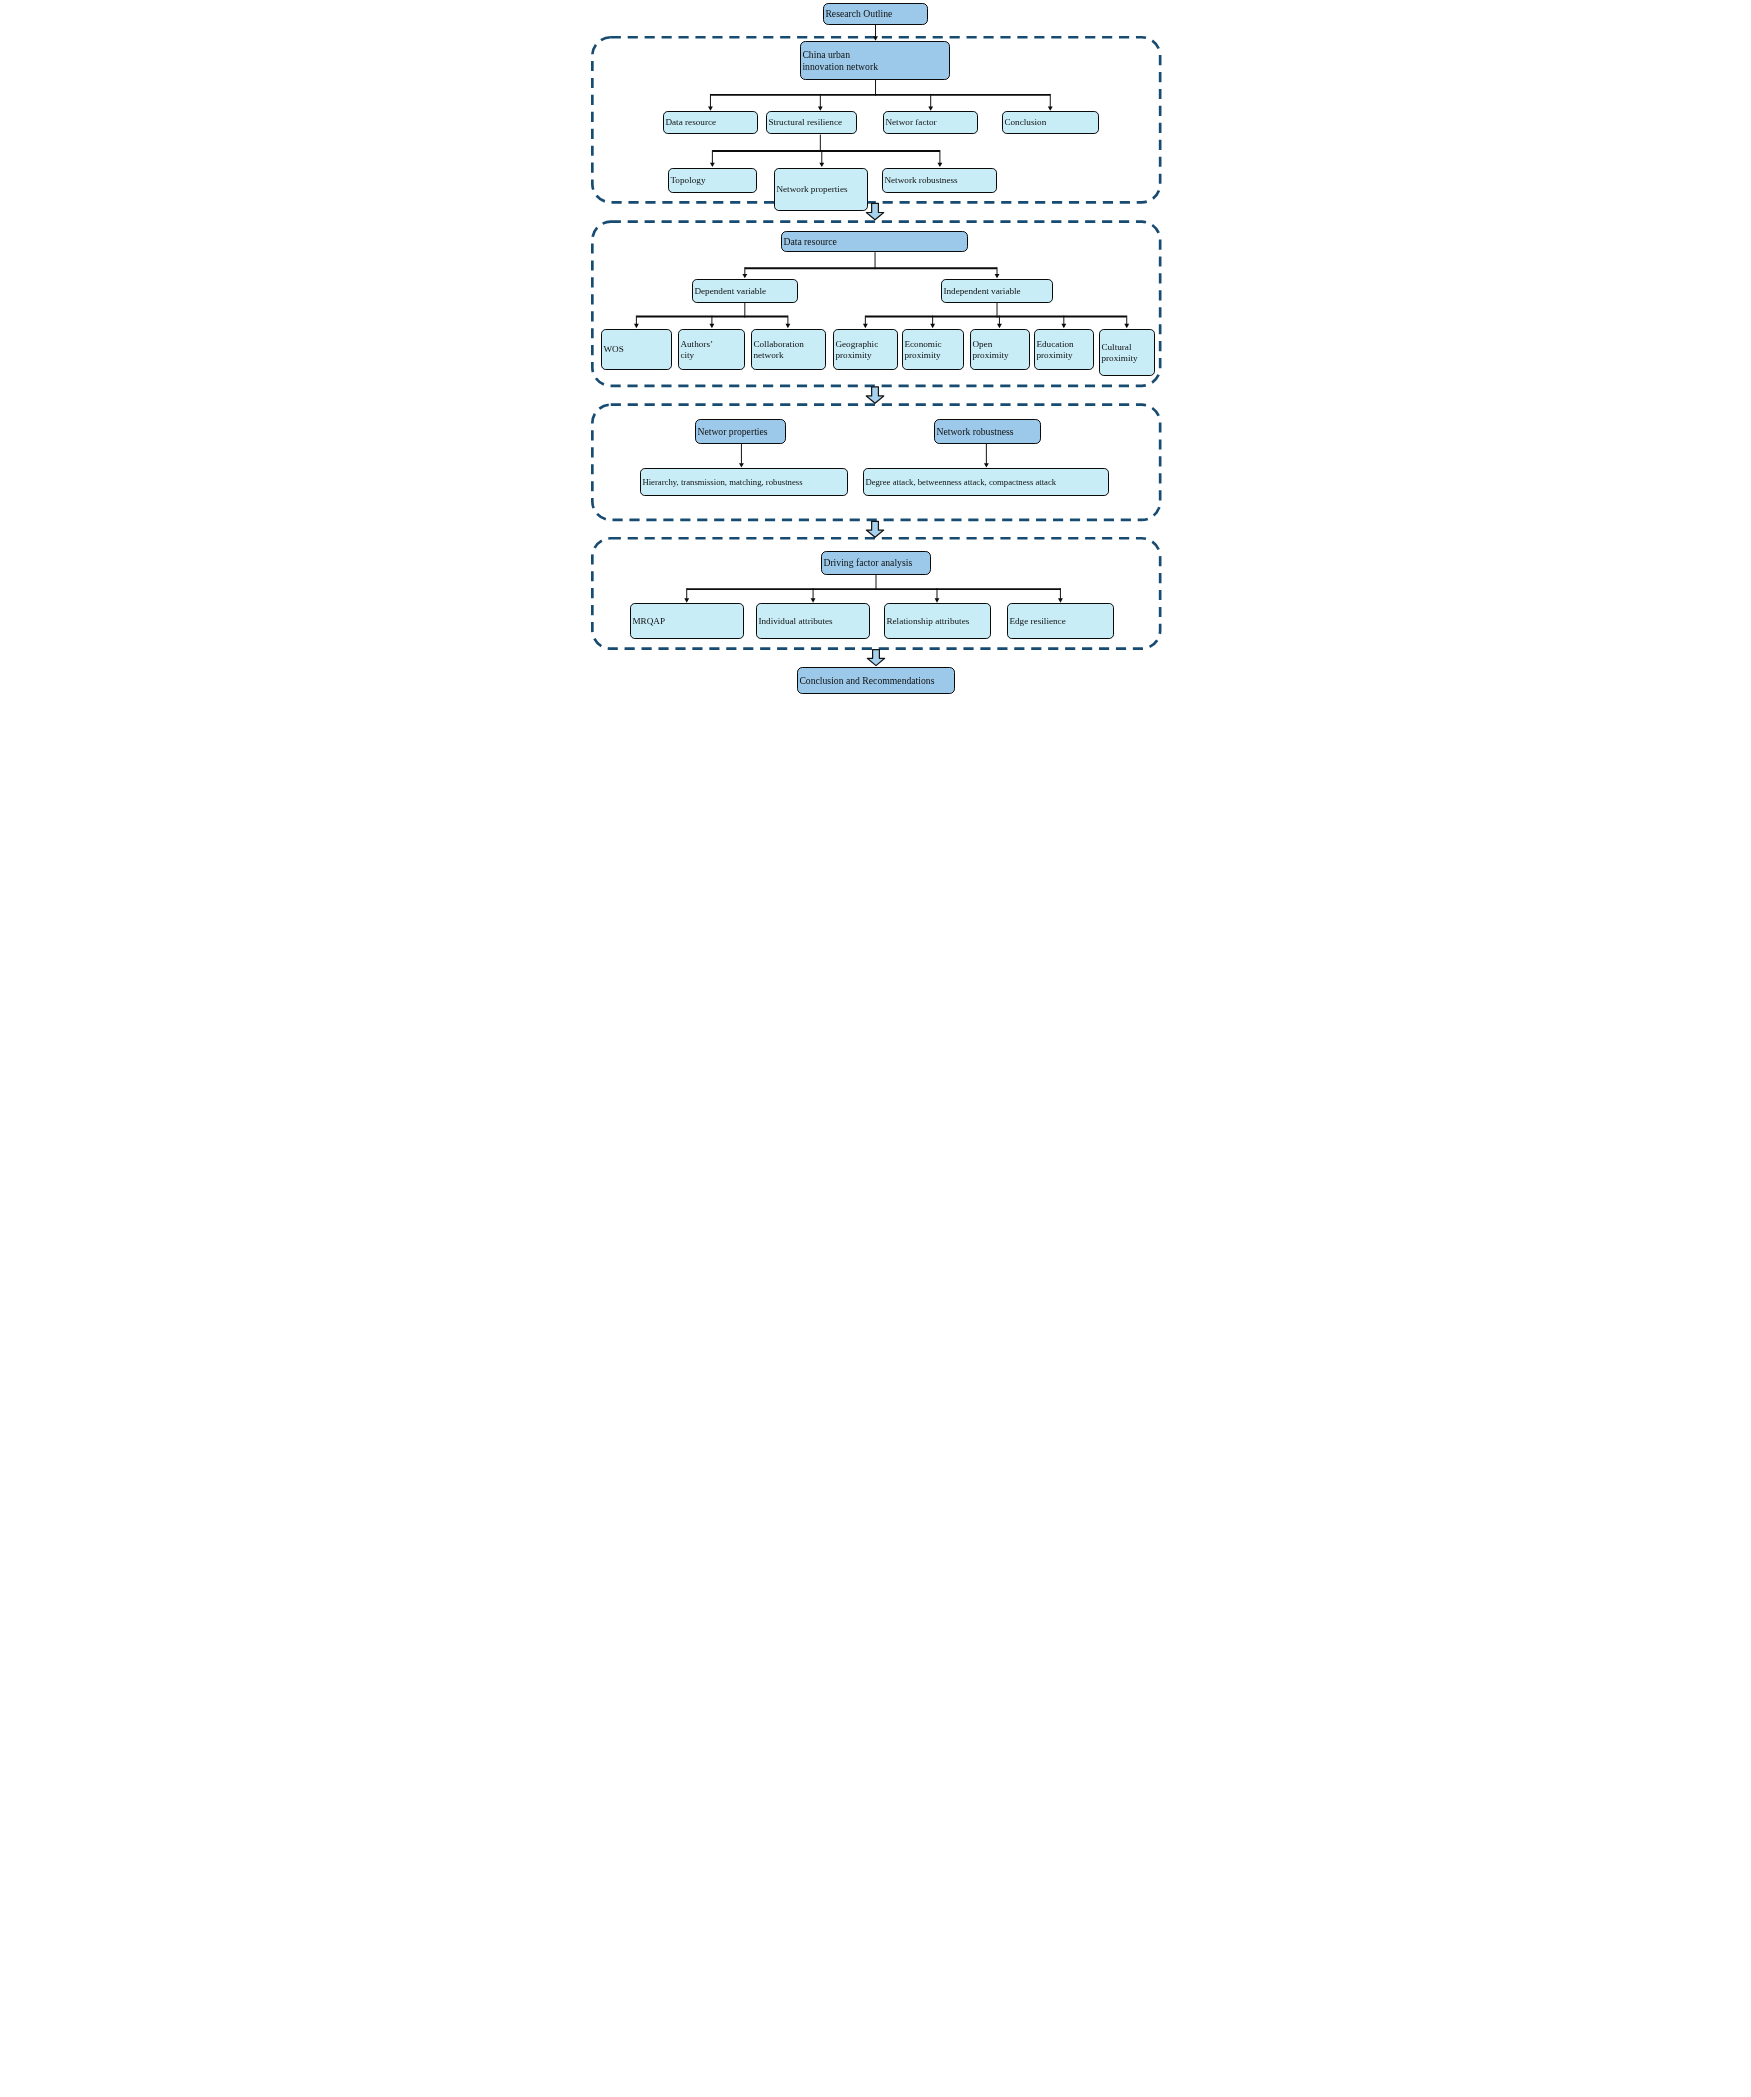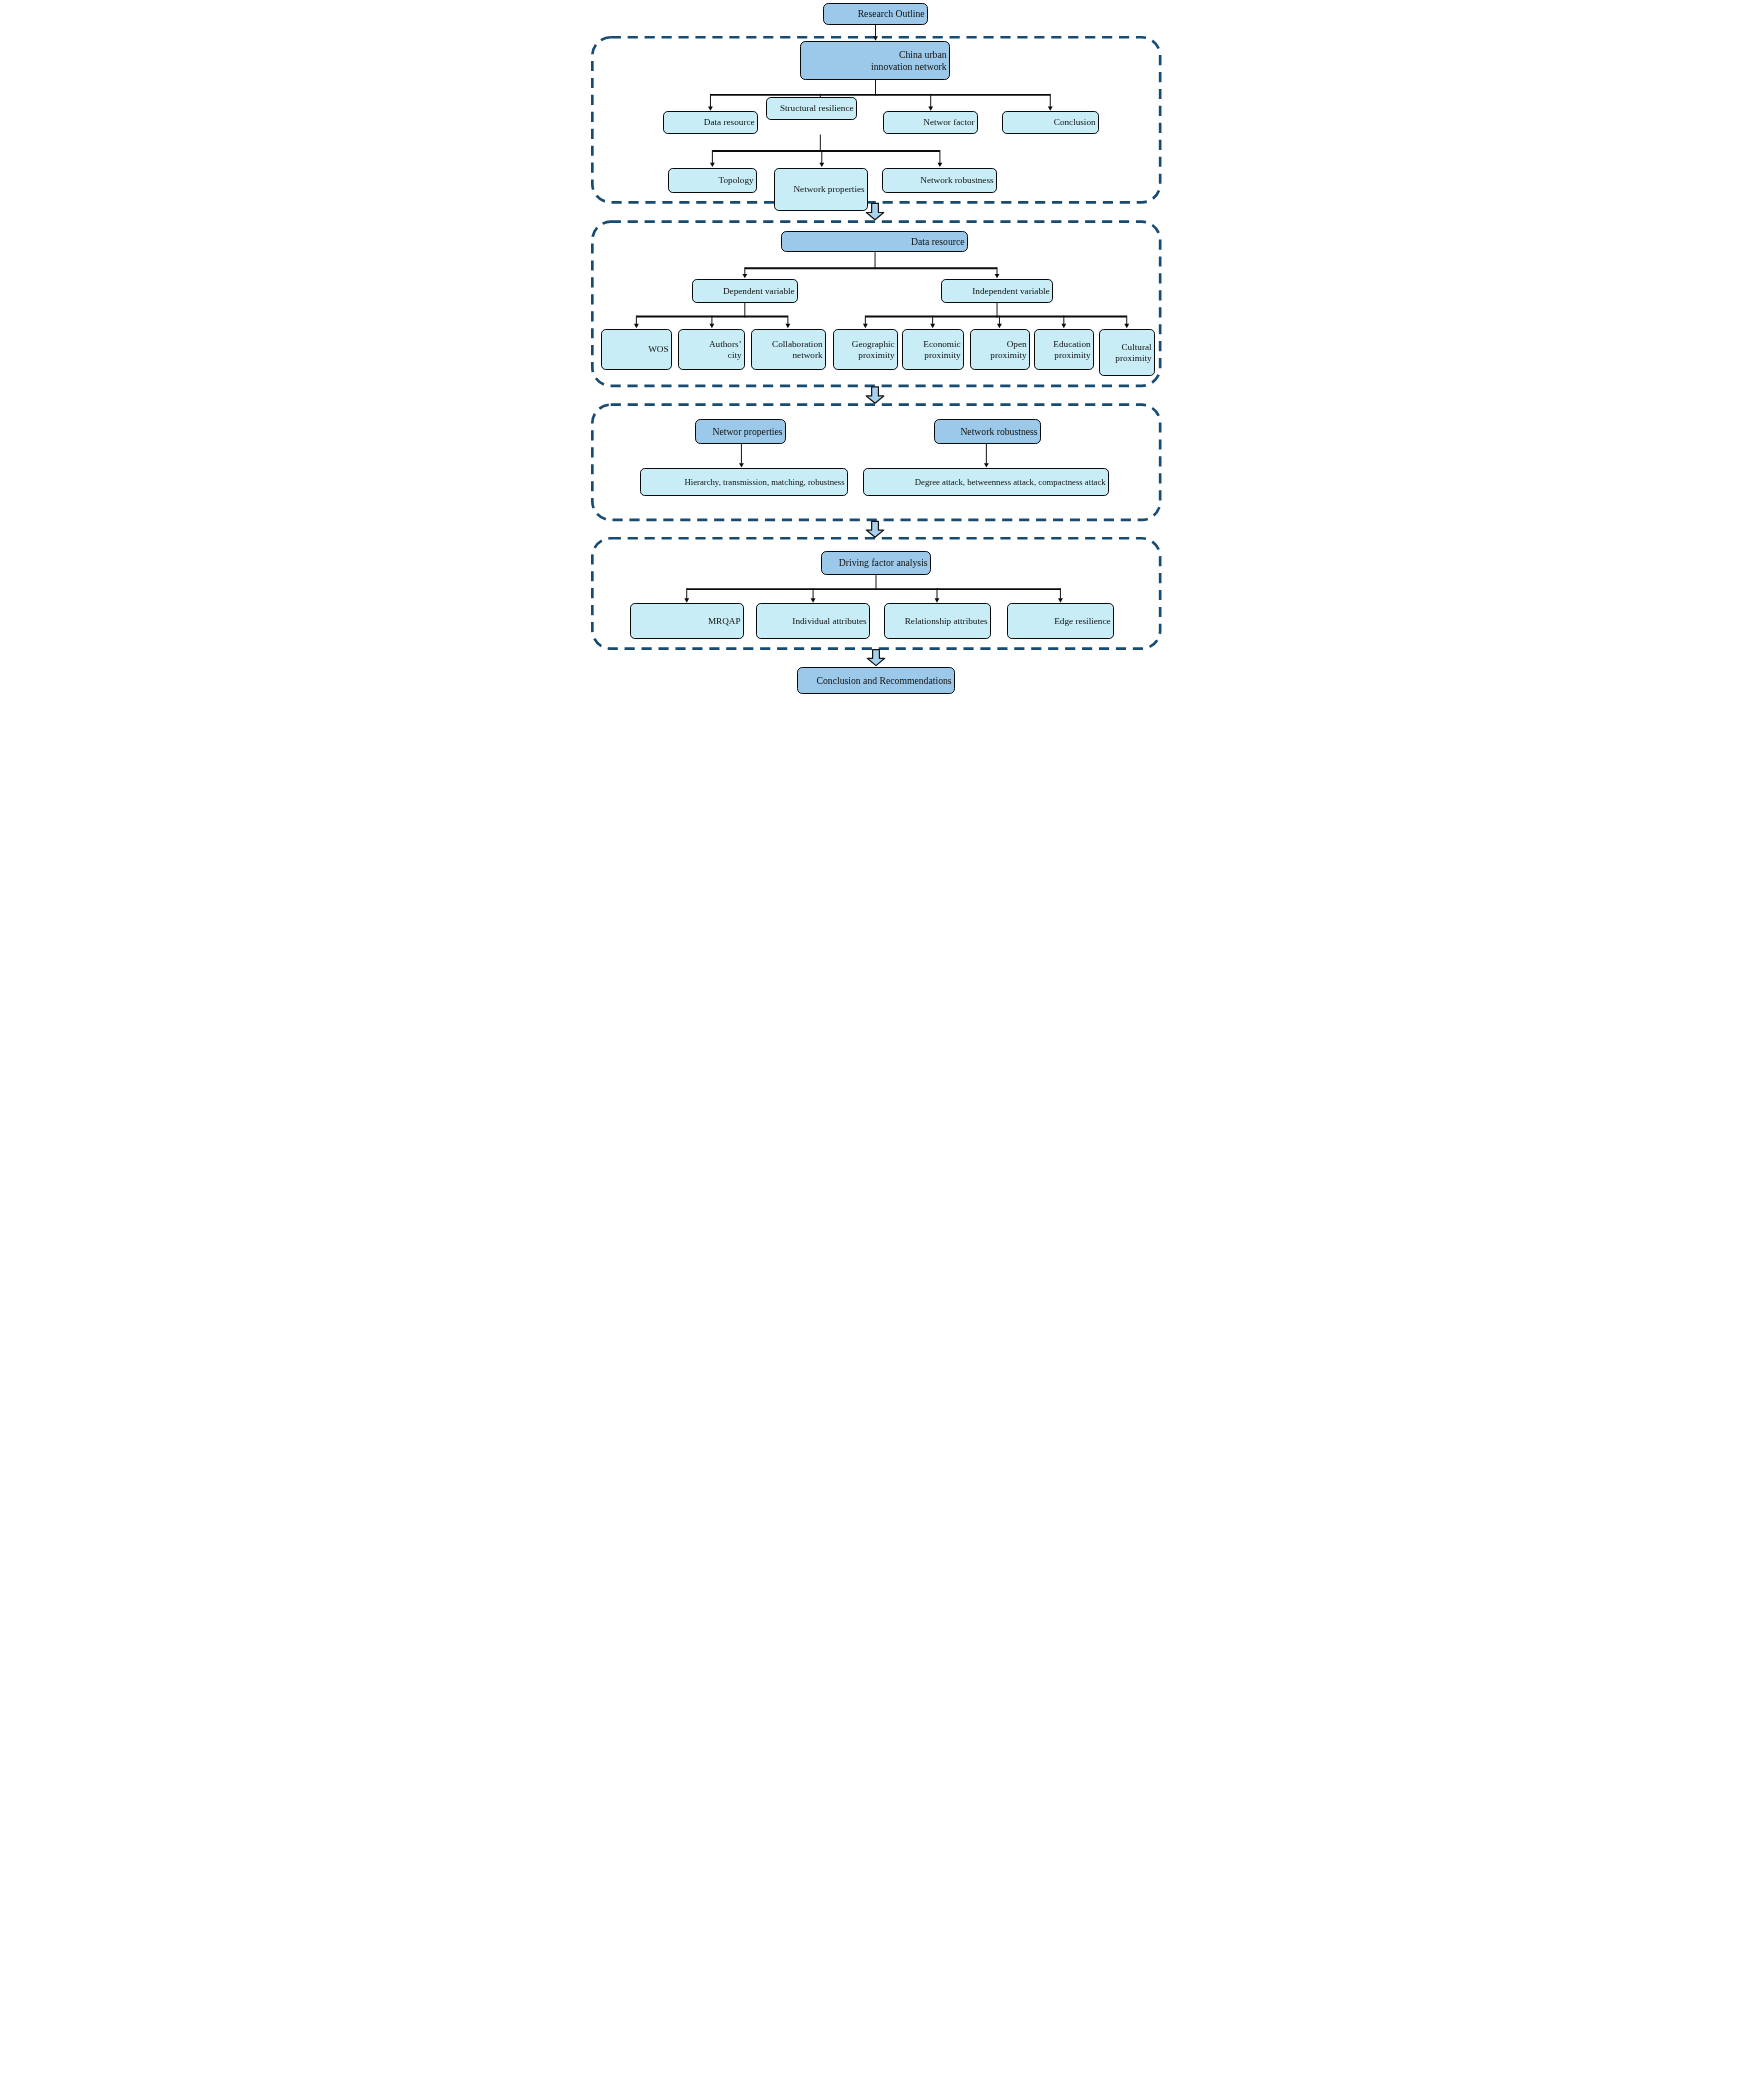--- a/index.html
+++ b/index.html
@@ -22,21 +22,21 @@
   .conn{stroke:var(--line);stroke-width:2;fill:none;}
   .branch{stroke:var(--line);stroke-width:4;fill:none;}
   .arrowhead{fill:var(--line);stroke:none;}
   .big-arrow{fill:var(--arrow-fill);stroke:#141414;stroke-width:2.5;stroke-linejoin:round;}
   .node{
     position:absolute;
     box-sizing:border-box;
     background:var(--node-fill);
     border:1.2px solid #0a0a0a;
     border-radius:4.8px;
-    display:flex;flex-direction:column;align-items:flex-end;justify-content:center;
+    display:flex;flex-direction:column;align-items:flex-start;justify-content:center;
     text-align:center;
     font-size:9.2px;line-height:1.18;
     z-index:1;
     padding:1px 1.9px;
   }
   .node.header{background:var(--header-fill);font-size:9.7px;border-radius:5.3px;}
   .node.wide{font-size:8.7px;}
   .node-line{display:block;}
 </style>
 </head>
@@ -133,21 +133,21 @@
   </div>
 
   <div class="node header" style="left:216px;top:41px;width:150px;height:39px">
     <span class="node-line">China urban</span>
     <span class="node-line">innovation network</span>
   </div>
 
   <div class="node" style="left:79px;top:111px;width:95px;height:23px">
     <span class="node-line">Data resource</span>
   </div>
-  <div class="node" style="left:182px;top:97px;width:91px;height:23px">
+  <div class="node" style="left:182px;top:111px;width:91px;height:23px">
     <span class="node-line">Structural resilience</span>
   </div>
   <div class="node" style="left:299px;top:111px;width:95px;height:23px">
     <span class="node-line">Networ factor</span>
   </div>
   <div class="node" style="left:418px;top:111px;width:97px;height:23px">
     <span class="node-line">Conclusion</span>
   </div>
 
   <div class="node" style="left:84px;top:168px;width:89px;height:25px">

